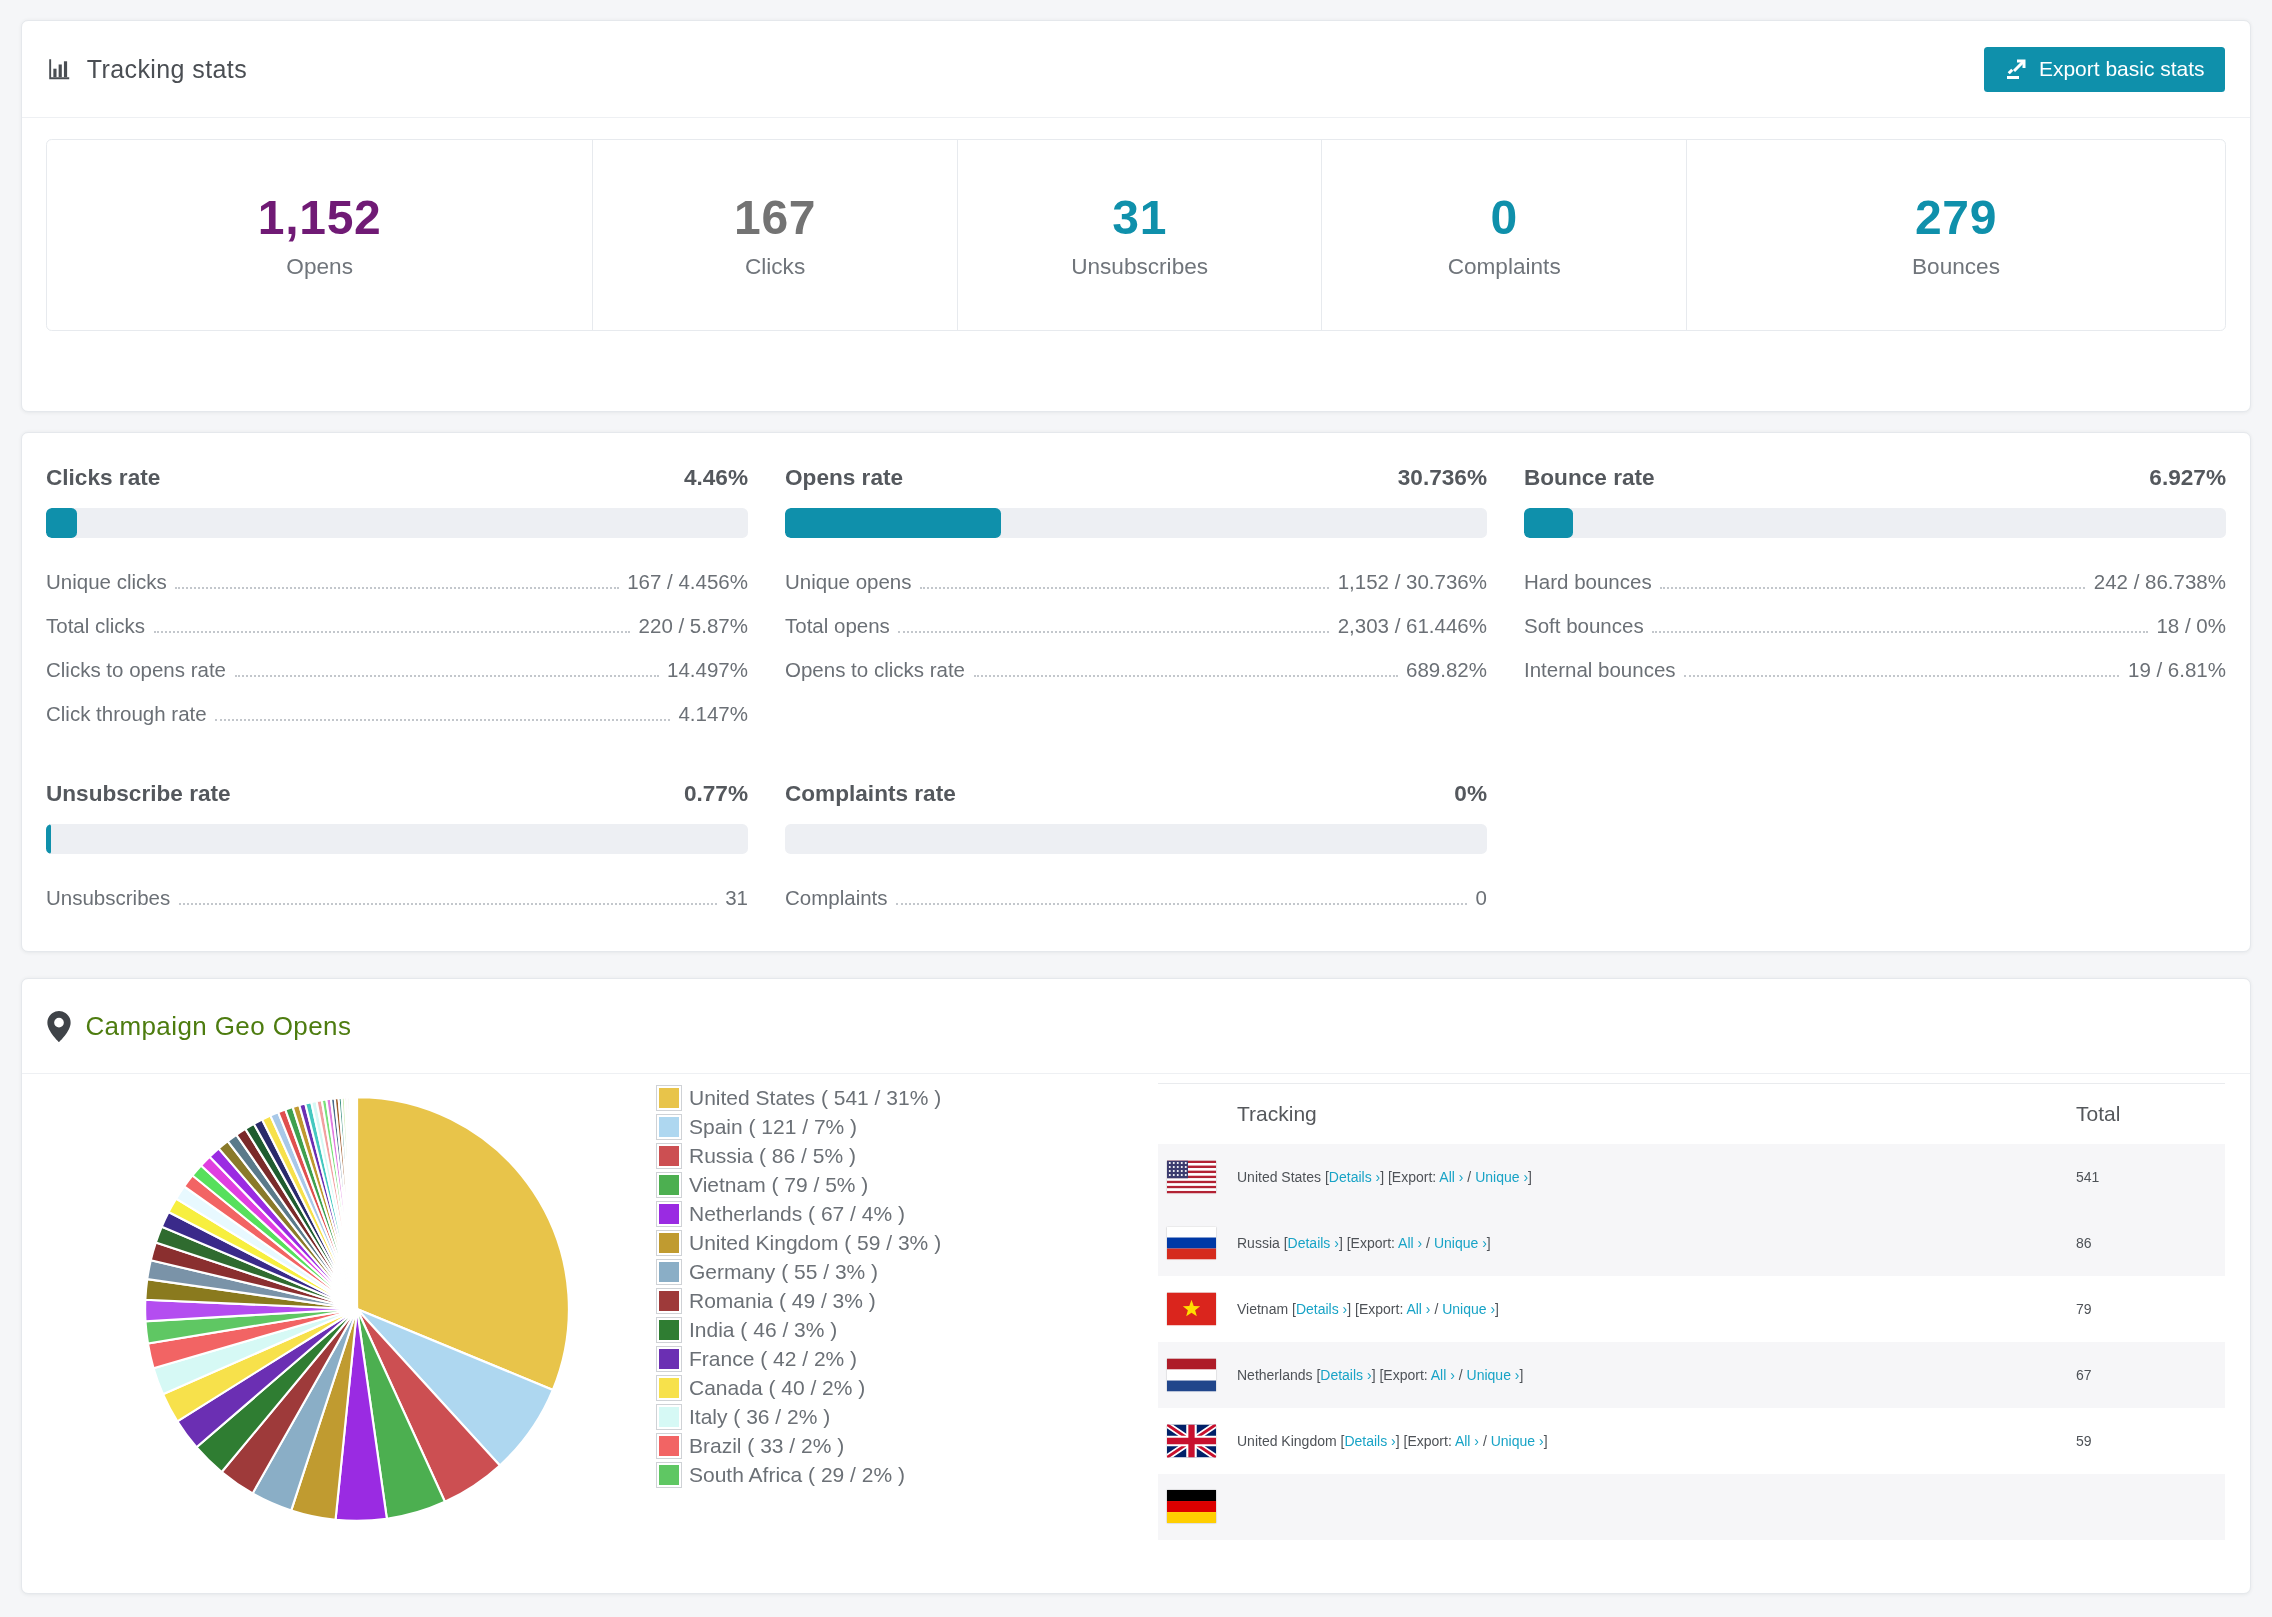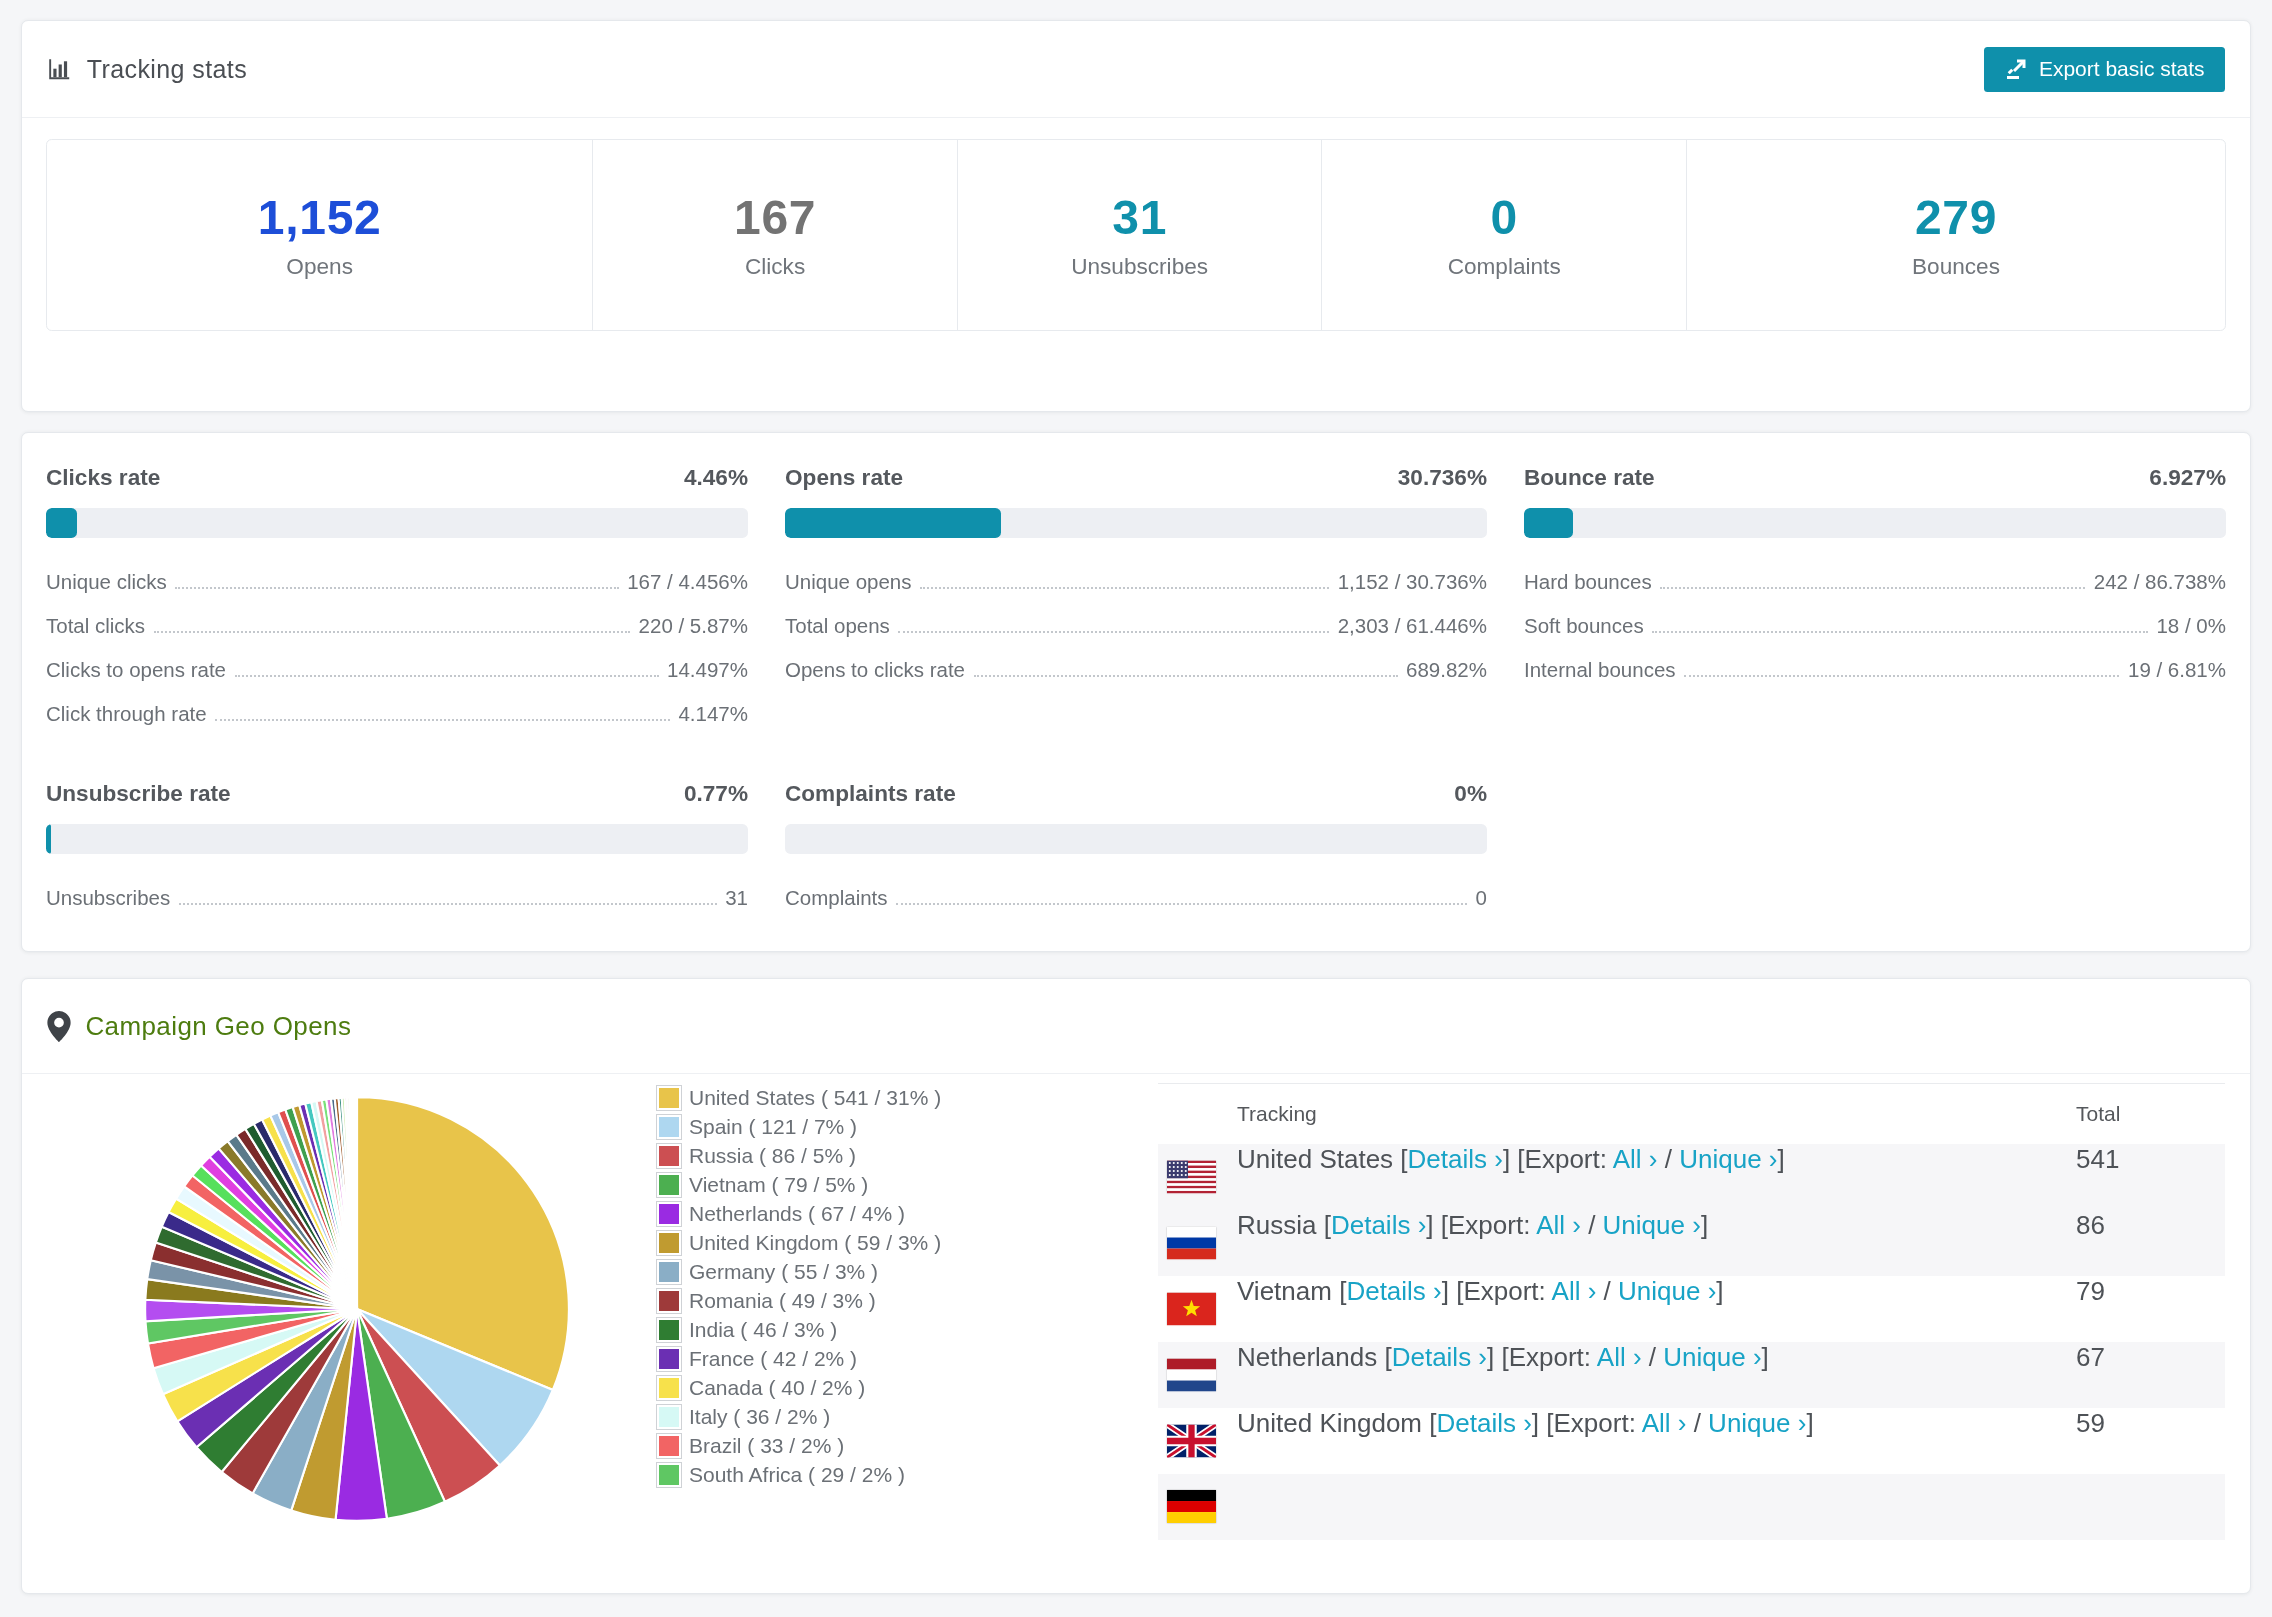--- a/index.html
+++ b/index.html
@@ -53,22 +53,22 @@
   #geo-body{position:relative;height:521px;}
   #geo-pie{position:absolute;left:109px;top:8.5px;}
   #geo-legend{position:absolute;left:635px;top:9.2px;}
   .lg-item{display:flex;align-items:center;gap:8px;height:29px;}
   .lg-swatch{width:20px;height:20px;border:2.1px solid #fff;outline:0.7px solid #cfd2d6;flex:0 0 auto;}
   .lg-label{font-size:21px;color:#6b7076;white-space:nowrap;}
   #geo-table{position:absolute;left:1136px;top:9.2px;width:1067px;border-top:0.7px solid #e9ebee;}
   .thead{position:relative;height:60px;display:flex;align-items:center;
     font-size:21px;color:#55585c;padding-left:79px;box-sizing:border-box;}
   .th-total{position:absolute;left:918px;}
-  .trow{position:relative;height:66px;display:flex;
-    padding-left:79px;box-sizing:border-box;font-size:26px;color:#4e5257;white-space:nowrap;}
+  .trow{position:relative;height:66px;display:flex;align-items:center;
+    padding-left:79px;box-sizing:border-box;font-size:14px;color:#4e5257;white-space:nowrap;}
   .trow.striped{background:#f6f6f8;}
   .flag{position:absolute;left:8.5px;top:50%;transform:translateY(-50%);
     width:49px;height:33px;box-shadow:0 0 1.4px rgba(0,0,0,.35);}
   .trow .total{position:absolute;left:918px;}
   .tlink{text-decoration:none;cursor:pointer;}
   .partial .flag{top:15.5px;transform:none;}
 </style>
 </head>
 <body>
 
@@ -90,21 +90,21 @@
             <path d="M13 4 h7 v7" fill="none" stroke="#fff" stroke-width="3"></path>
             <rect x="4" y="13" width="5" height="3" transform="rotate(-45 6.5 14.5)" fill="#fff"></rect>
             <rect x="3" y="19" width="12" height="3" fill="#fff"></rect>
           </svg>
       </span>
       <span>Export basic stats</span>
     </button>
   </div>
   <div class="stats-strip" id="stats-strip">
       <div class="stat-cell" style="flex: 1.5 1 0%;">
-        <div class="stat-num" style="color:#1d4ed8">1,152</div>
+        <div class="stat-num" style="color:#701a75">1,152</div>
                  <div class="stat-lbl">Opens</div>
       </div>
       <div class="stat-cell" style="flex: 1 1 0%;">
         <div class="stat-num" style="color:#737373">167</div>
                  <div class="stat-lbl">Clicks</div>
       </div>
       <div class="stat-cell" style="flex: 1 1 0%;">
         <div class="stat-num" style="color:#0f90ab">31</div>
                  <div class="stat-lbl">Unsubscribes</div>
       </div>

